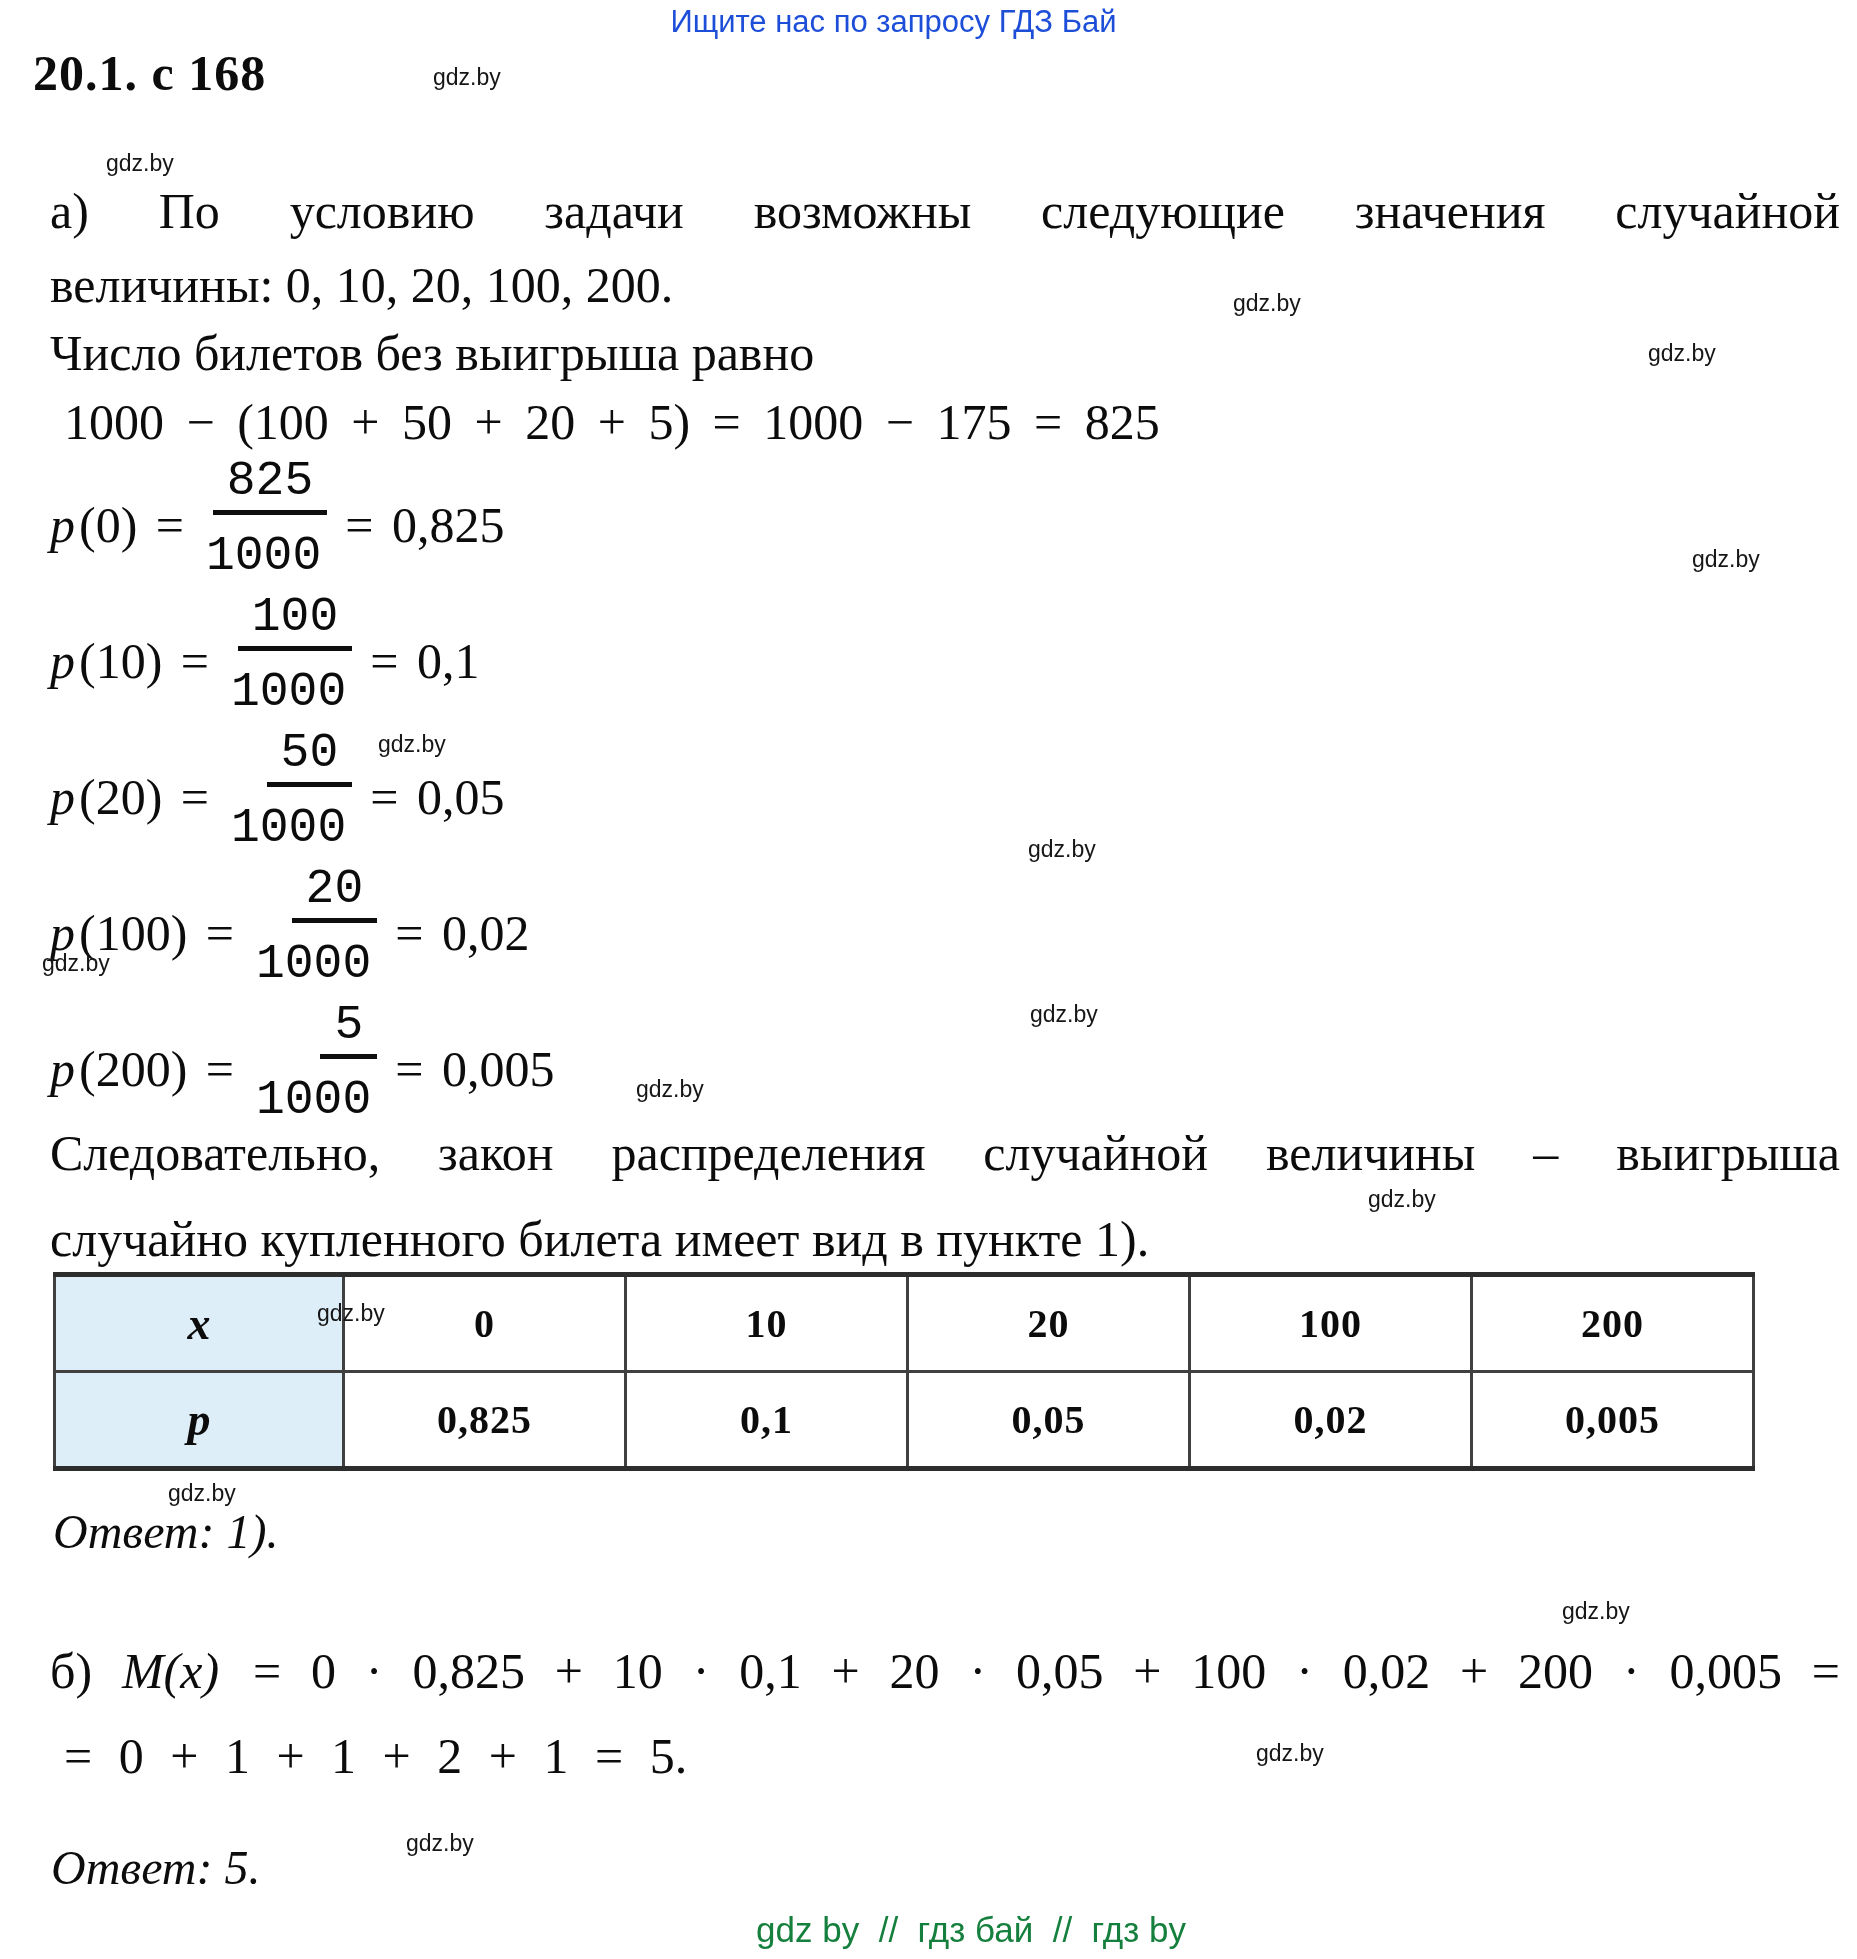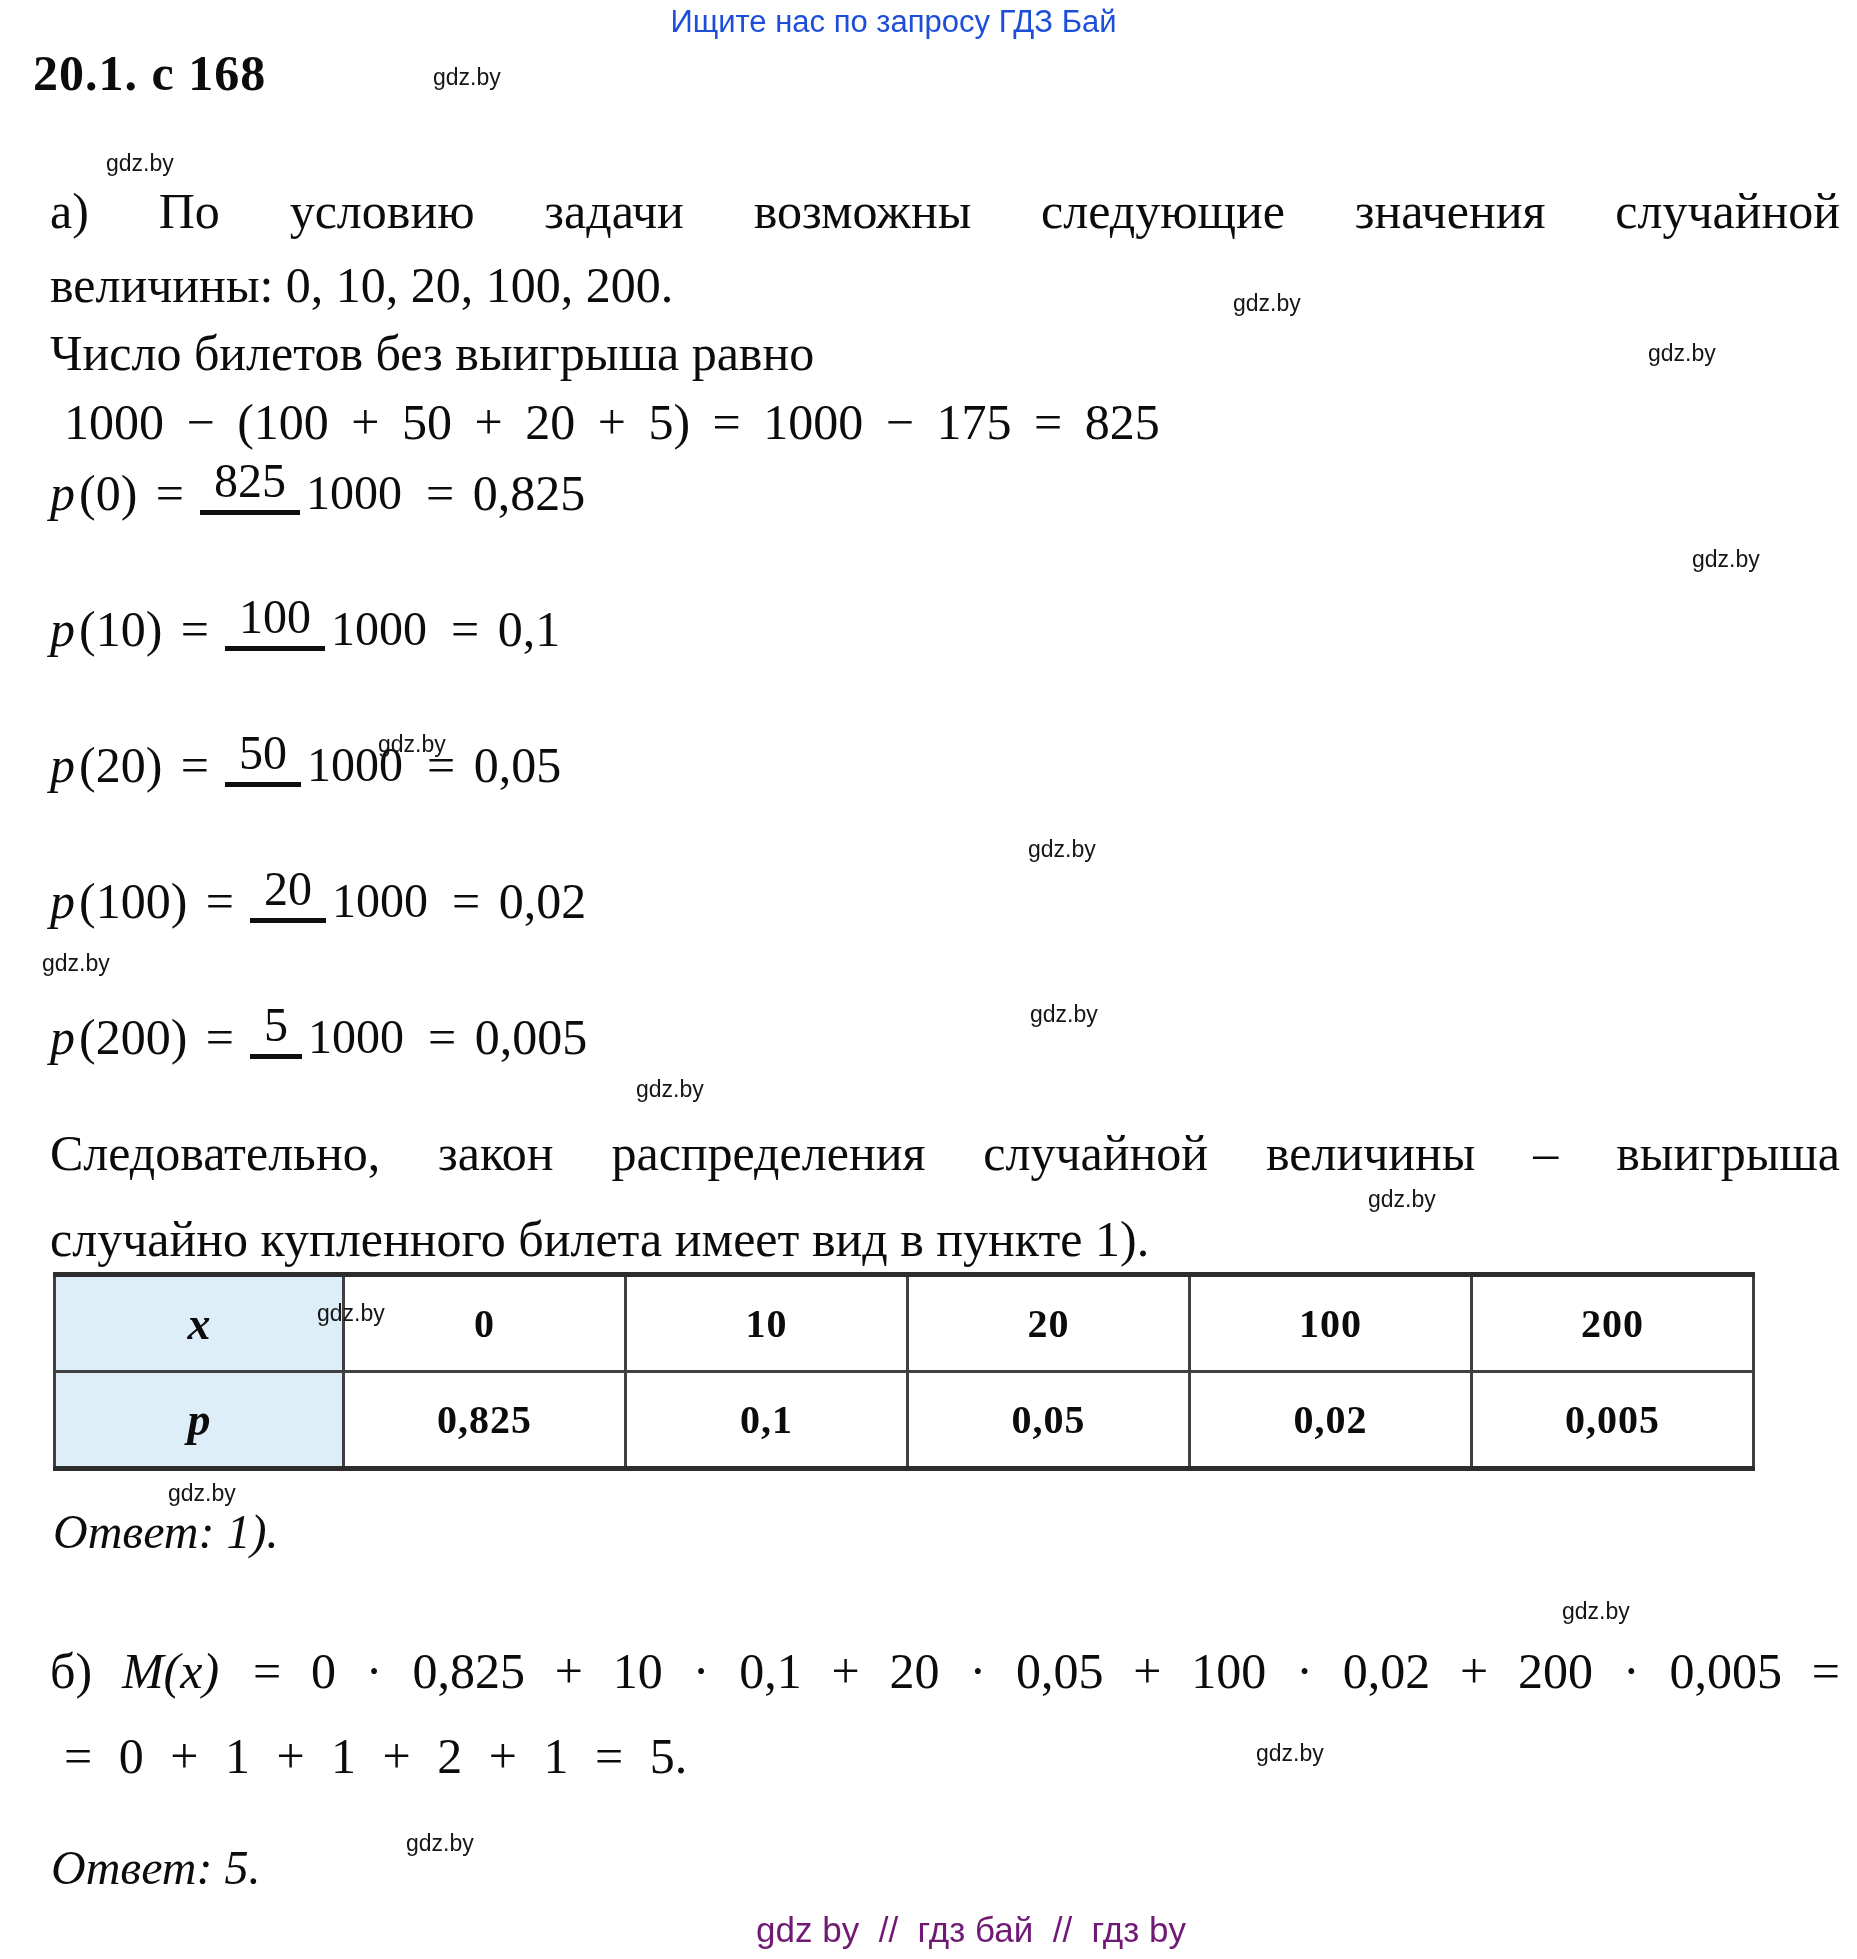--- a/index.html
+++ b/index.html
@@ -20,21 +20,21 @@
     color:#161616;white-space:nowrap;z-index:5;
   }
   
   .tline{position:absolute;left:50px;width:1790px;font-size:50px;line-height:62px;white-space:nowrap;}
   .just{white-space:normal;text-align:justify;text-align-last:justify;}
   .eqline{position:absolute;left:50px;font-size:50px;line-height:64px;word-spacing:10px;white-space:pre;margin-left:14px;}
   
   .frac-row{position:absolute;left:50px;display:flex;align-items:center;font-size:50px;}
   .mvar{font-style:italic;margin-right:4px;}
   .marg{margin-right:16px;word-spacing:6px;}
-  .frac{display:inline-flex;align-items:flex-start;margin-right:18px;}
+  .frac{display:inline-flex;flex-direction:column;align-items:flex-end;margin-right:18px;font-family:Liberation Mono, monospace;}
   .num{display:block;font-size:48px;line-height:58px;padding:0 14px;border-bottom:5px solid #0e0e0e;}
   .den{display:block;font-size:48px;line-height:58px;padding:12px 6px;}
   .mres{word-spacing:6px;}
   
   table.dist{
     position:absolute;top:1272px;left:53px;width:1702px;height:194px;
     border-collapse:collapse;table-layout:fixed;
   }
   table.dist td,table.dist th{
     border:3px solid #404040;text-align:center;vertical-align:middle;
@@ -160,15 +160,15 @@
 
   <div class="answer" style="left:53px;top:1504px">Ответ: 1).</div>
 
   <div class="tline just" style="top:1640px">
     <span>б) </span><span class="mvar">M(x)</span><span> = 0 · 0,825 + 10 · 0,1 + 20 · 0,05 + 100 · 0,02 + 200 · 0,005 =</span>
   </div>
   <div class="eqline" style="top:1724px;word-spacing:14px">= 0 + 1 + 1 + 2 + 1 = 5.</div>
 
   <div class="answer" style="left:51px;top:1840px">Ответ: 5.</div>
 
-  <div class="footer" style="color:#701a75">gdz by  //  гдз бай  //  гдз by</div>
+  <div class="footer" style="color:#15803d">gdz by  //  гдз бай  //  гдз by</div>
 
 </div>
 
 </body></html>

